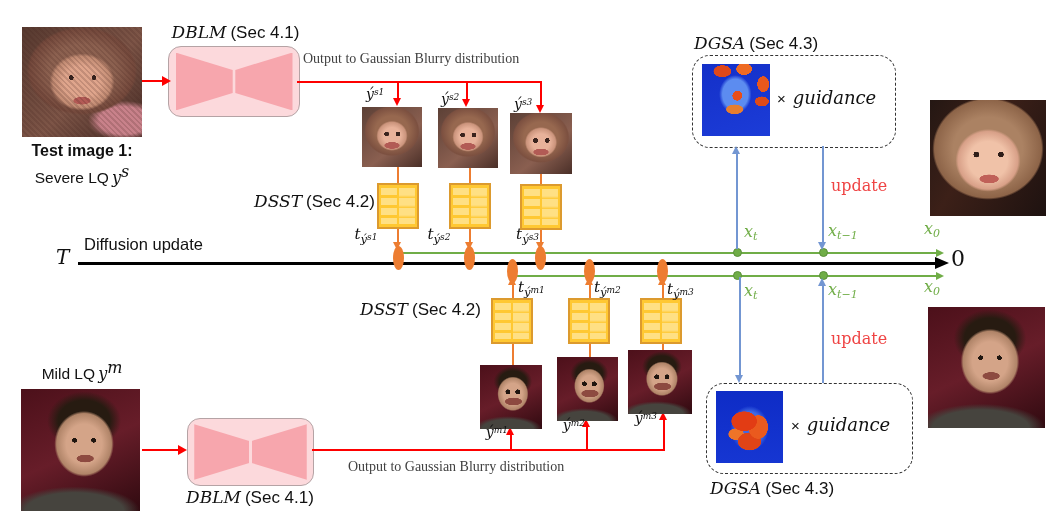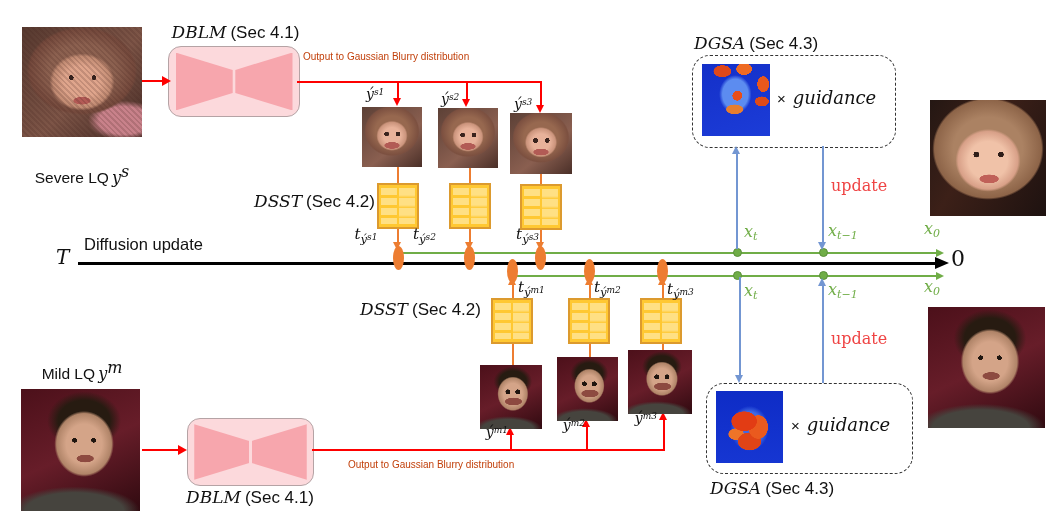--- a/index.html
+++ b/index.html
@@ -25,21 +25,21 @@
   .odot{position:absolute;width:11px;height:24px;background:#ed7d31;border-radius:50%;}
   .gdot{position:absolute;width:9px;height:9px;background:#70ad47;border:1px solid #5a8f39;border-radius:50%;box-sizing:border-box;}
   
   .m{font-family:"DejaVu Serif",serif;font-style:italic;}
   .modlabel{position:absolute;font-size:17px;white-space:nowrap;}
   .modlabel .sec{font-style:normal;margin-left:4px;}
   .imgtitle{position:absolute;font-weight:bold;font-size:16px;text-align:center;}
   .imgsub{position:absolute;font-size:15.5px;text-align:center;}
   .imgsub .m{font-size:16px;}
   .imgsub sup{font-size:10px;}
-  .redtext{position:absolute;color:#c2410c;font-size:10px;white-space:nowrap;}
+  .redtext{position:absolute;color:#404040;font-size:14px;white-space:nowrap;font-family:Liberation Serif, serif;}
   .slabel{position:absolute;font-family:"DejaVu Serif",serif;font-style:italic;font-size:14px;white-space:nowrap;}
   .slabel .ss{font-size:9px;position:relative;top:-4px;}
   .tmark{position:absolute;font-family:"DejaVu Serif",serif;font-style:italic;font-size:15px;white-space:nowrap;}
   .tmark .tsub{font-size:11.5px;position:relative;top:4px;}
   .tmark .tss{font-size:9px;position:relative;top:-3px;}
   .xlab{position:absolute;font-family:"DejaVu Serif",serif;font-style:italic;font-size:16px;color:#70ad47;white-space:nowrap;}
   .xlab .xsub{font-size:11px;position:relative;top:3px;}
   .guid{position:absolute;white-space:nowrap;}
   .guid .times{font-size:15px;}
   .guid .word{font-family:"DejaVu Serif",serif;font-style:italic;font-size:18px;margin-left:7px;}
@@ -106,20 +106,21 @@
     radial-gradient(ellipse 8px 6px at 30% 60%,#ee7428 92%,rgba(0,0,0,0)),
     radial-gradient(ellipse 42% 46% at 50% 52%,#3f6ae4 50%,rgba(0,0,0,0) 68%),
     linear-gradient(#0e2cc6,#1636d2);}
 </style>
 </head>
 <body>
 
 <div id="canvas">
 
   <div class="ph ph-lq1" style="left:22px;top:27px;width:120px;height:110px;"></div>
+  <div class="imgtitle" style="left:14px;top:142px;width:136px;">Test image 1:</div>
   <div class="imgsub" style="left:14px;top:162px;width:136px;"><span>Severe LQ</span> <span class="m">y</span><sup class="m">s</sup></div>
 
   <div class="modlabel" style="left:158px;top:22px;width:155px;text-align:center;"><span class="m">DBLM</span><span class="sec">(Sec 4.1)</span></div>
   <div class="dblm" style="left:168px;top:46px;width:130px;height:69px;">
     <div class="tl"></div>
     <div class="tr2"></div>
   </div>
   <div class="hl c-red" style="left:142px;top:80px;width:22px;"></div>
   <div class="tri tr-r" style="left:162px;top:76px;"></div>
 
@@ -149,21 +150,21 @@
   <div class="dsst" style="left:449px;top:183px;"></div>
   <div class="dsst" style="left:520px;top:184px;"></div>
   <div class="vl c-or" style="left:397px;top:229px;height:15px;"></div>
   <div class="tri or-d" style="left:393px;top:242px;"></div>
   <div class="vl c-or" style="left:469px;top:229px;height:15px;"></div>
   <div class="tri or-d" style="left:465px;top:242px;"></div>
   <div class="vl c-or" style="left:540px;top:230px;height:14px;"></div>
   <div class="tri or-d" style="left:536px;top:242px;"></div>
 
   <div class="tmark" style="left:340px;top:225px;width:52px;text-align:center;"><span>t</span><span class="tsub"><span>ý</span><span class="tss">s1</span></span></div>
-  <div class="tmark" style="left:413px;top:225px;width:52px;text-align:left;"><span>t</span><span class="tsub"><span>ý</span><span class="tss">s2</span></span></div>
+  <div class="tmark" style="left:413px;top:225px;width:52px;text-align:center;"><span>t</span><span class="tsub"><span>ý</span><span class="tss">s2</span></span></div>
   <div class="tmark" style="left:483px;top:225px;width:56px;text-align:right;"><span>t</span><span class="tsub"><span>ý</span><span class="tss">s3</span></span></div>
 
   <div class="tlab" style="left:56px;top:245px;">T</div>
   <div class="diffp" style="left:84px;top:235px;">Diffusion update</div>
   <div class="hl c-bk" style="left:78px;top:262px;width:858px;height:3px;"></div>
   <div class="tri bk-r" style="left:935px;top:257px;"></div>
   <div class="zlab" style="left:951px;top:246px;">0</div>
 
   <div class="hl c-gr" style="left:397px;top:252px;width:540px;"></div>
   <div class="tri gr-r" style="left:936px;top:249px;"></div>

